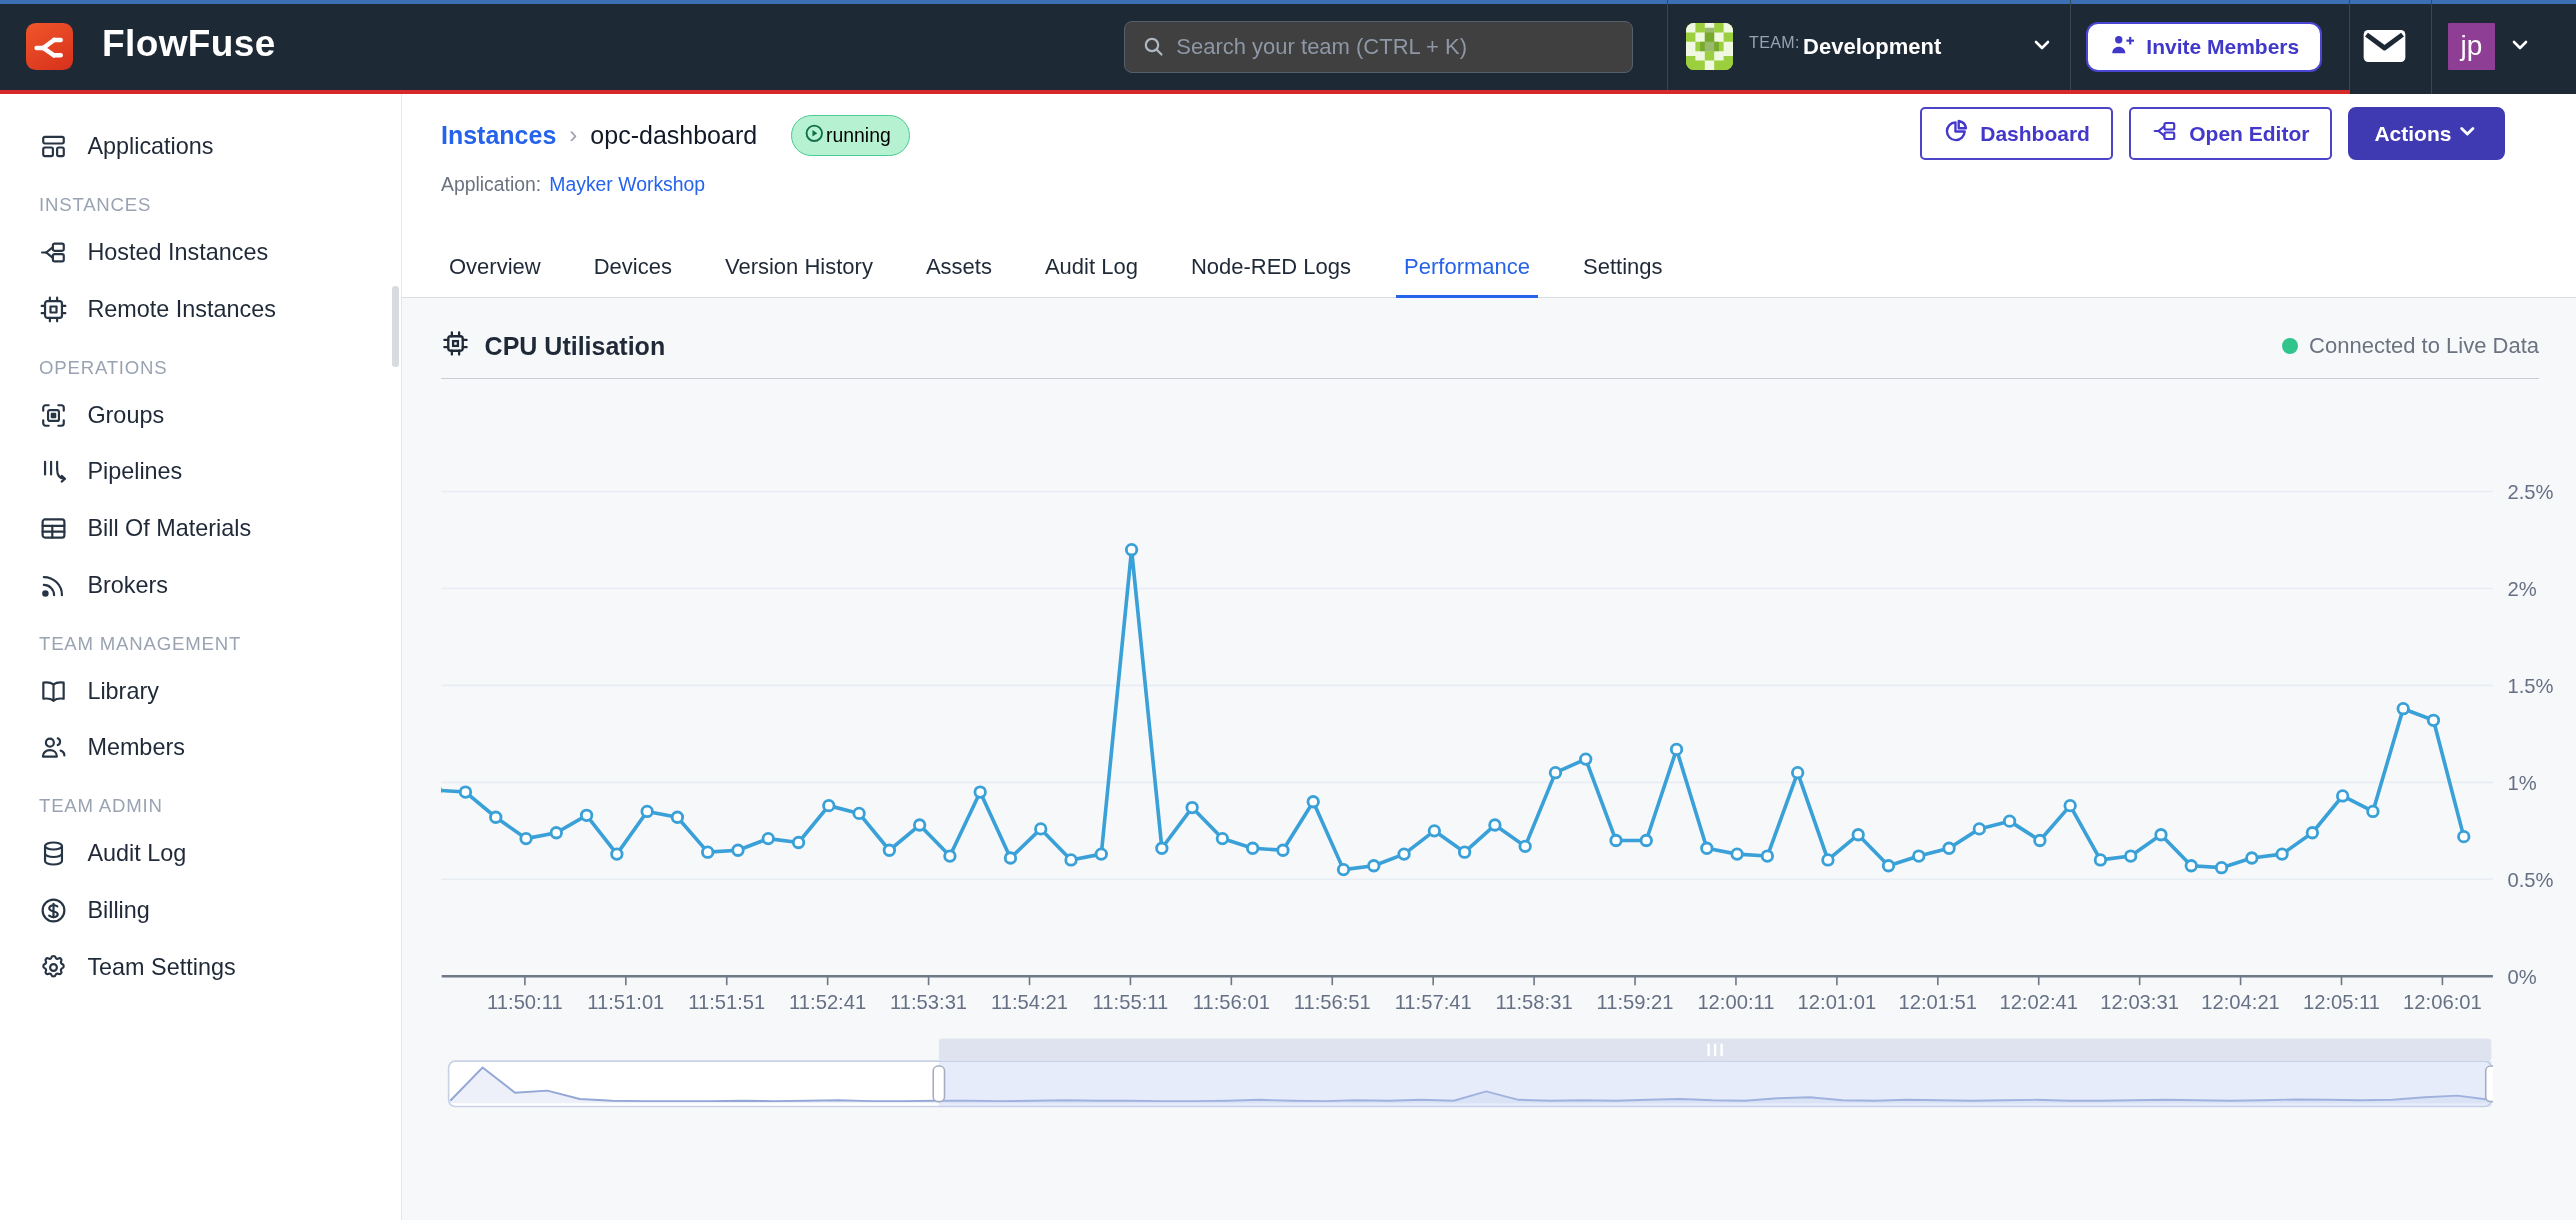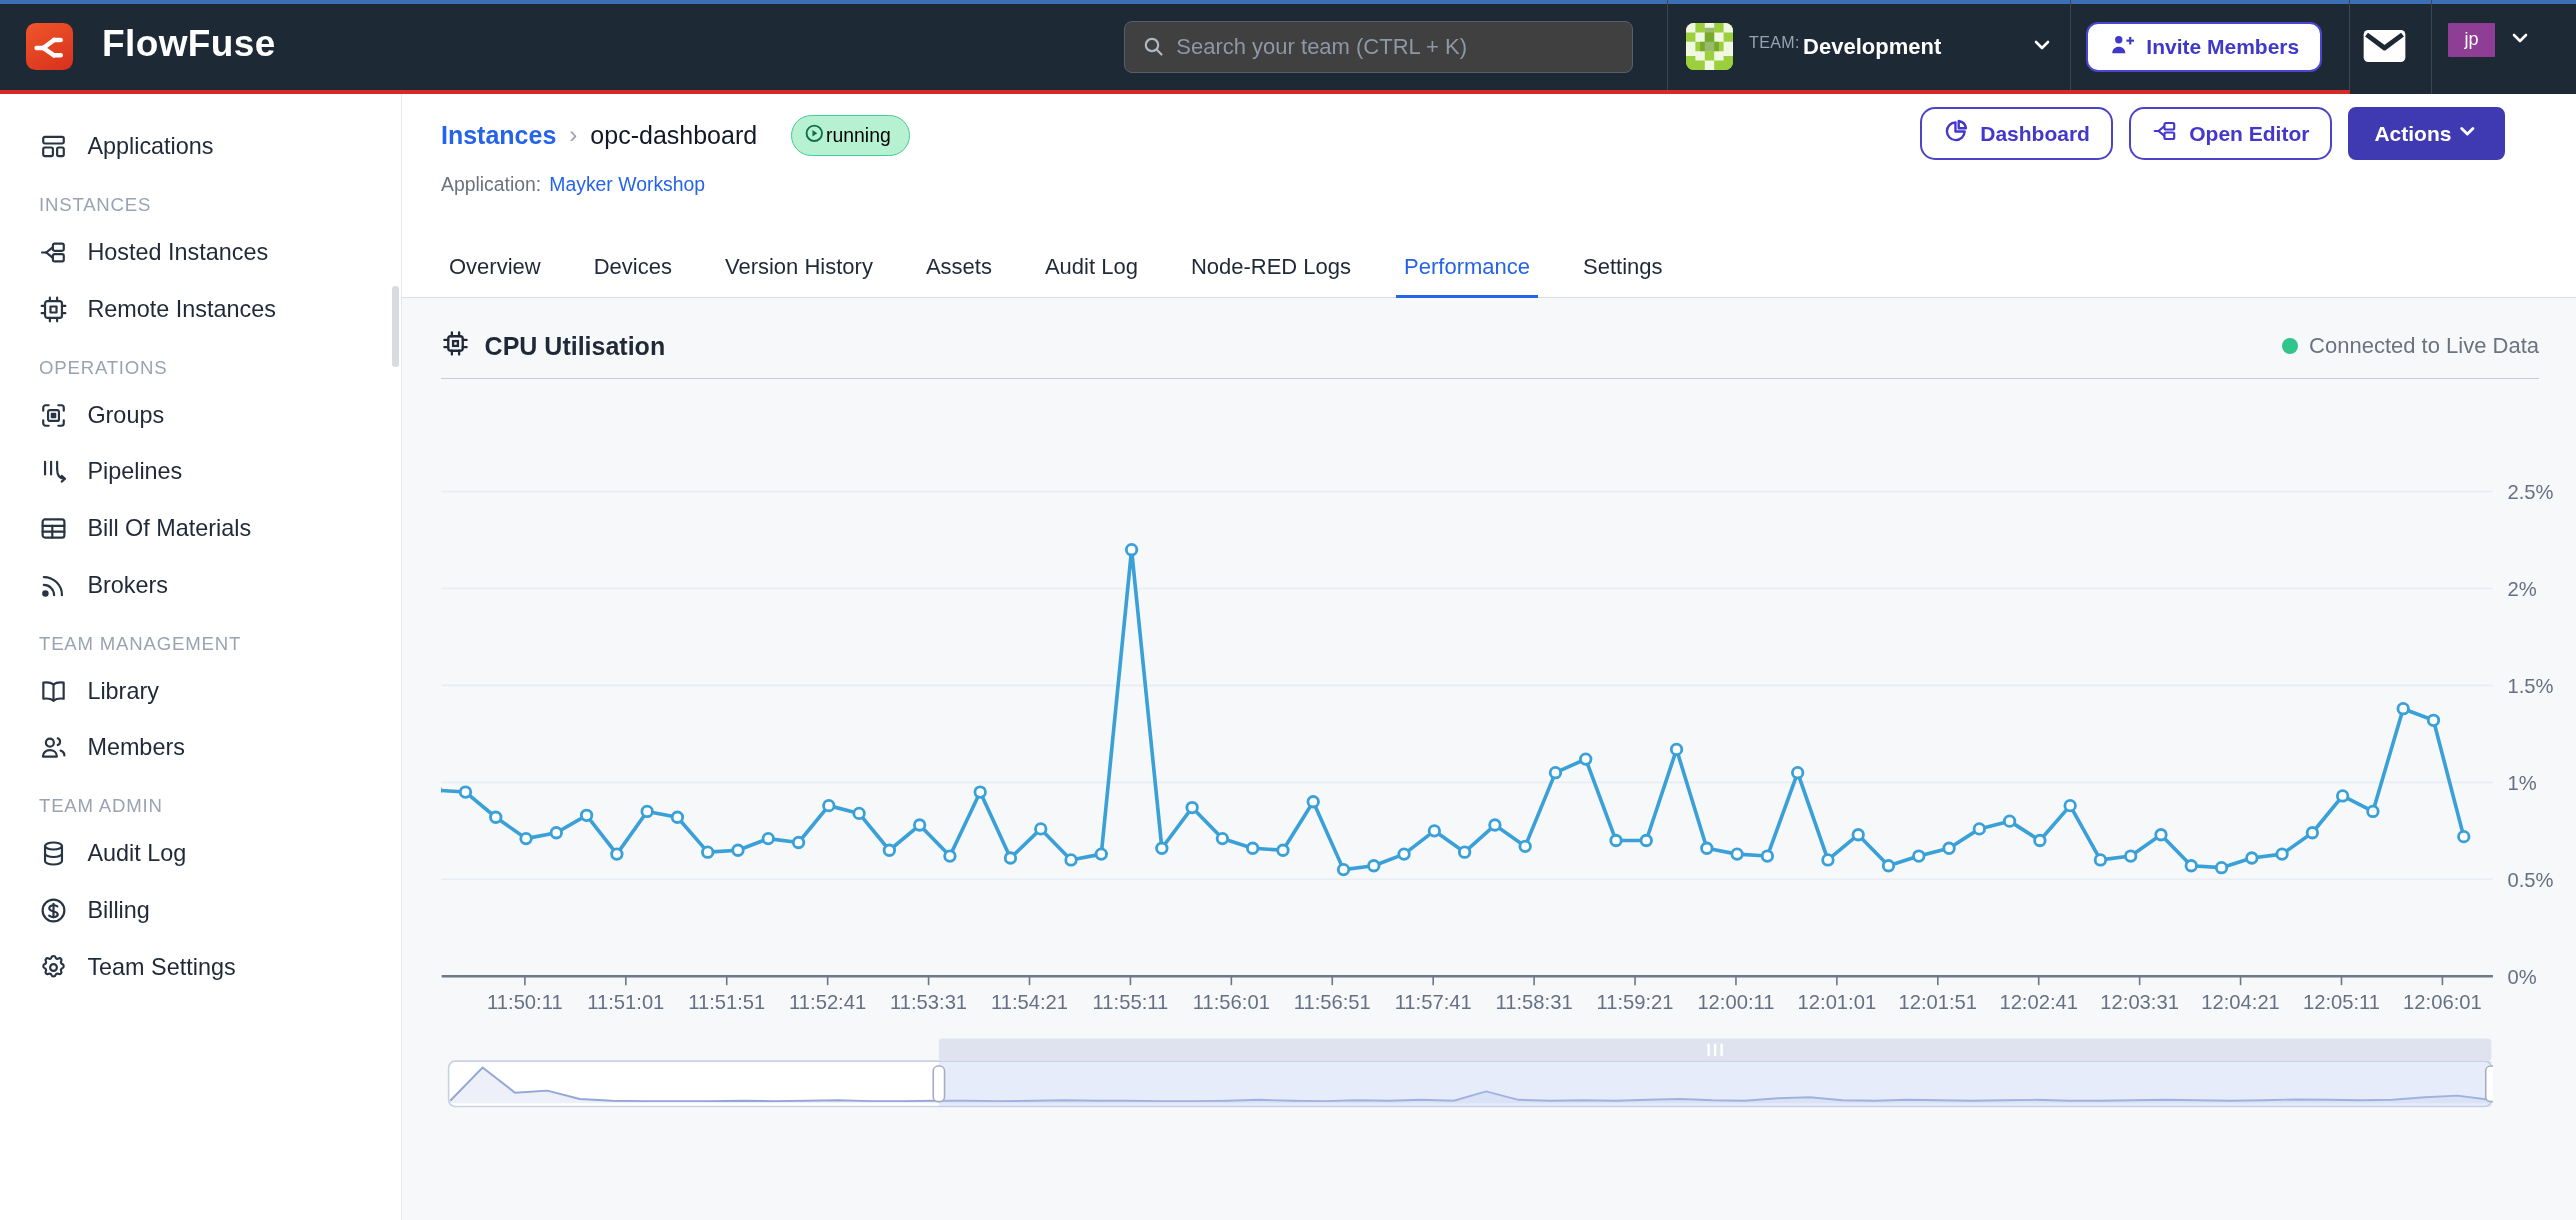--- a/index.html
+++ b/index.html
@@ -20,41 +20,41 @@
   .nav-divider { position:absolute; top:0; width:1.6px; height:94px; background:#39455600; border-left:1.6px solid #3a4656; }
   .team-select { position:absolute; left:1686px; top:16px; width:368px; height:61px; display:flex; align-items:center; gap:16px; cursor:pointer; }
   .team-avatar { width:47px; height:47px; border-radius:8px; background:#9bcf3e; overflow:hidden; flex:none; }
   .team-texts { display:flex; flex-direction:row; gap:3.2px; }
   .team-label { color:#98a2b0; font-size:16px; letter-spacing:0.4px; }
   .team-name { color:#ffffff; font-size:22px; font-weight:bold; }
   .team-chevron { margin-left:auto; }
   .invite-btn { position:absolute; left:2086px; top:22px; height:50px; background:#ffffff; border:2.4px solid #4b46d2; border-radius:12px; display:flex; align-items:center; gap:11.3px; padding:0 21px; color:#4038c8; font-size:21px; font-weight:bold; cursor:pointer; font-family:"Liberation Sans", sans-serif; }
   .mail-btn { position:absolute; left:2358px; top:27.5px; width:52px; height:39px; background:transparent; border:none; cursor:pointer; }
   .user-menu { position:absolute; left:2448px; top:22.6px; display:flex; align-items:center; gap:13px; cursor:pointer; }
-  .user-avatar { width:47px; height:34px; border-radius:1px; background:#8f3e96; color:#fff; font-size:18px; display:flex; align-items:center; justify-content:center; }
+  .user-avatar { width:47px; height:47px; border-radius:1px; background:#8f3e96; color:#fff; font-size:28px; display:flex; align-items:center; justify-content:center; }
 
   
   .sidebar { position:absolute; top:94px; left:0; width:402px; height:1127px; background:#ffffff; border-right:1.6px solid #e4e7eb; padding-top:29px; }
   .side-item { display:flex; align-items:center; gap:19.4px; height:47px; margin:0 0 9.7px 39px; color:#1f2937; font-size:23.4px; cursor:pointer; }
   .side-item svg { flex:none; }
   .side-section-title { margin:24px 0 13px 39px; color:#9aa3b2; font-size:18.6px; letter-spacing:0.8px; }
   .side-scroll-thumb { position:absolute; right:2.4px; top:192px; width:6.5px; height:81px; border-radius:3.2px; background:#d8dbe0; }
 
   
   .main { position:absolute; left:402px; top:94px; width:2174px; height:1127px; }
   .main-header { position:relative; width:100%; height:204px; background:#ffffff; border-bottom:1.6px solid #d8dce3; }
   .breadcrumb { position:absolute; left:39px; top:21px; display:flex; align-items:center; gap:13px; }
   .crumb-root { color:#2563eb; font-size:25px; font-weight:bold; cursor:pointer; }
   .crumb-sep { color:#9ca3af; font-size:24px; }
   .crumb-name { color:#111827; font-size:25px; font-weight:normal; }
   .status-badge { margin-left:21px; display:flex; align-items:center; background:#b6f2d2; border:1.6px solid #46cb92; border-radius:808px; padding:5.7px 18px 5.7px 11.3px; color:#000000; font-size:19.4px; }
   .app-line { position:absolute; left:39px; top:79px; font-size:19.4px; color:#6b7280; display:flex; gap:8px; }
   .app-link { color:#2563eb; cursor:pointer; }
   .header-buttons { position:absolute; right:71px; top:13px; display:flex; gap:16px; }
-  .btn-outline { height:53px; background:#ffffff; border:2.4px solid #4b44c6; border-radius:15px; display:flex; align-items:center; gap:11.3px; padding:0 21px; color:#4338ca; font-size:21px; font-weight:bold; cursor:pointer; font-family:"Liberation Sans", sans-serif; }
+  .btn-outline { height:53px; background:#ffffff; border:2.4px solid #4b44c6; border-radius:5px; display:flex; align-items:center; gap:11.3px; padding:0 21px; color:#4338ca; font-size:21px; font-weight:bold; cursor:pointer; font-family:"Liberation Sans", sans-serif; }
   .btn-solid { height:53px; background:#403ab2; border:2.4px solid #403ab2; border-radius:8px; display:flex; align-items:center; gap:5px; padding:0 24px; color:#ffffff; font-size:21px; font-weight:bold; cursor:pointer; font-family:"Liberation Sans", sans-serif; }
   .tabs { position:absolute; left:39px; bottom:-1.6px; display:flex; gap:37px; }
   .tab { padding:0 8px 14.6px 8px; font-size:22px; color:#1f2937; cursor:pointer; border-bottom:4px solid transparent; }
   .tab.active { color:#2563eb; border-bottom-color:#2563eb; }
 
   .content { position:relative; width:100%; height:922px; background:#f7f8fa; }
   .panel-header { position:absolute; left:39px; right:37px; top:31px; height:50px; display:flex; align-items:center; border-bottom:1.6px solid #c9cdd5; padding-bottom:15px; }
   .panel-title { display:flex; align-items:center; gap:14.6px; color:#1f2937; font-size:25px; font-weight:600; }
   .live-status { margin-left:auto; display:flex; align-items:center; gap:11.3px; color:#6b7280; font-size:22px; }
   .live-dot { width:16px; height:16px; border-radius:50%; background:#31c48d; }

